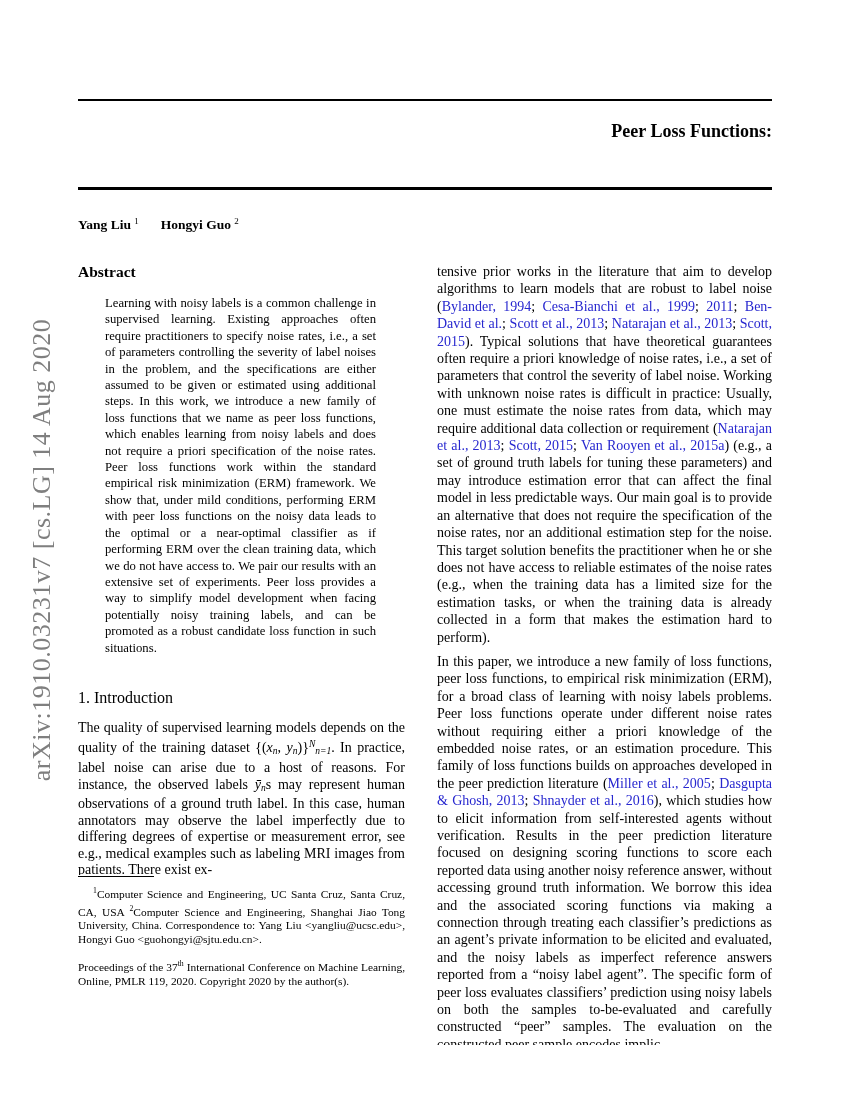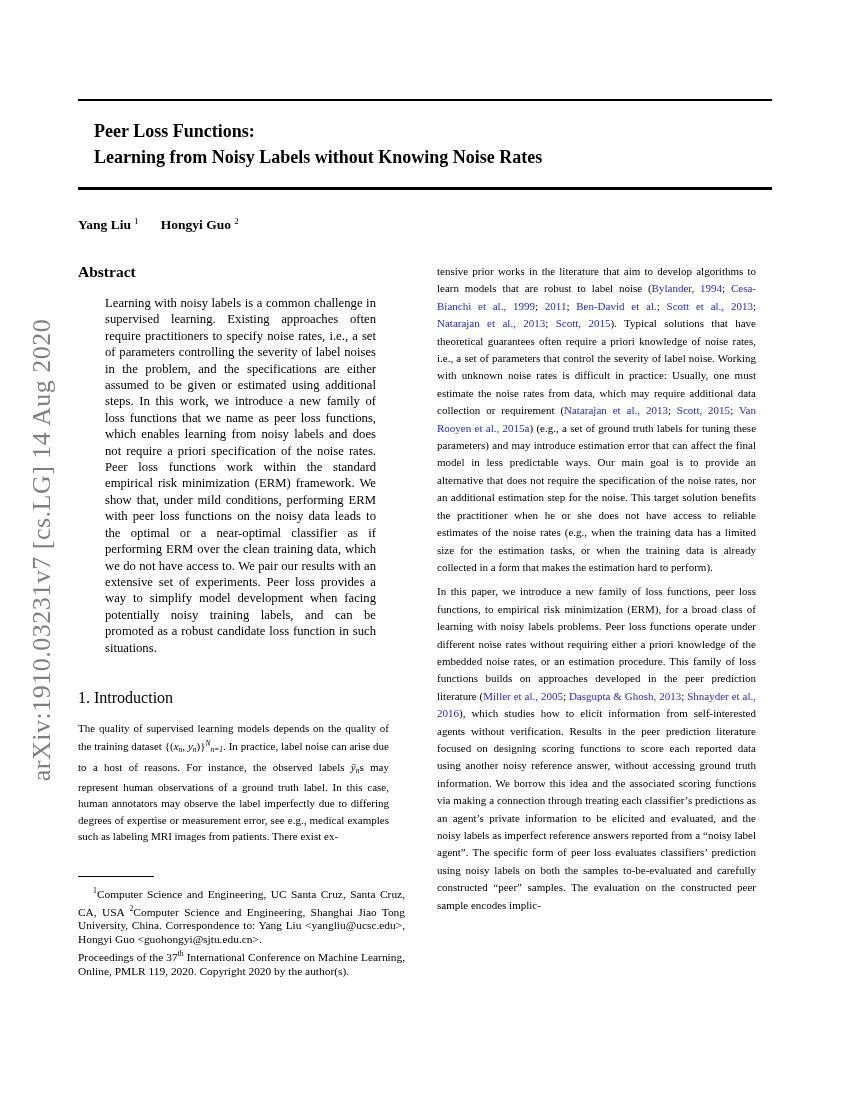--- a/index.html
+++ b/index.html
@@ -11,69 +11,68 @@
   }
   .watermark {
     position:absolute; top:550px; left:42px;
     transform:translate(-50%,-50%) rotate(-90deg);
     white-space:nowrap; font-size:26px; letter-spacing:0.5px;
     color:var(--wm);
   }
   .rule-top  { position:absolute; left:78px; top:99px;  width:694px; height:2px; background:#000; }
   .rule-mid  { position:absolute; left:78px; top:187px; width:694px; height:3px; background:#000; }
   .title {
-    position:absolute; left:94px; top:118px; width:694px; margin:0;
-    text-align:left; font-size:18px; font-weight:bold; line-height:26px;
+    position:absolute; left:78px; top:118px; width:694px; margin:0;
+    text-align:right; font-size:18px; font-weight:bold; line-height:26px;
   }
   .authors {
     position:absolute; left:78px; top:215px; width:694px;
     font-size:13.5px; font-weight:bold;
   }
   .authors .author + .author { margin-left:22px; }
   .authors .asup { font-size:9px; vertical-align:super; font-weight:normal; }
 
   .col-left  { position:absolute; left:78px;  top:263px; width:327px; height:612px; overflow:hidden; }
   .col-right { position:absolute; left:437px; top:263px; width:335px; height:782px; overflow:hidden; }
 
   .abstract-heading { margin:0; text-align:left; font-size:15.5px; font-weight:bold; }
   .abstract-body {
     margin:14px 0 0 27px; width:271px;
     font-size:12.7px; line-height:16.4px; text-align:justify;
   }
   .section-heading { margin:33px 0 0 0; font-size:16px; font-weight:normal; }
-  .body-par { margin:13px 16px 0 0; font-size:11px; line-height:16.5px; text-align:justify; }
+  .body-par { margin:13px 0 0 0; font-size:14px; line-height:16.5px; text-align:justify; }
   .col-right .body-par { line-height:17.4px; }
   .col-right .first { margin-top:0; }
   .col-right .second { margin-top:7px; }
 
   .footnote { position:absolute; left:78px; top:876px; width:327px; }
   .footnote-rule { width:76px; height:1px; background:#000; margin:0 0 4px 0; }
   .footnote p { margin:0; font-size:11.4px; line-height:13.9px; text-align:justify; }
   .footnote .affiliation { text-indent:15px;margin-top:7px; }
-  .footnote .proceedings { }
+  .footnote .proceedings { margin-top:10px; }
 
   
   .it   { }
   .cite { color:var(--cite); }
   .sup  { font-size:0.68em; vertical-align:super; }
   .mi   { font-style:italic; }
   .msub { font-size:0.68em; vertical-align:-0.25em; font-style:italic; }
   .msup { font-size:0.68em; vertical-align:0.5em;  font-style:italic; }
 </style>
 </head>
 <body>
 
 <div class="page">
 
   <div class="watermark">arXiv:1910.03231v7  [cs.LG]  14 Aug 2020</div>
 
   <div class="rule-top"></div>
   <h1 class="title">
     <span>Peer Loss Functions:</span><br>
-    <span>Learning from Noisy Labels without Knowing Noise Rates</span>
   </h1>
   <div class="rule-mid"></div>
 
   <div class="authors">
     <span class="author"><span>Yang Liu</span> <span class="asup">1</span></span><span class="author"><span>Hongyi Guo</span> <span class="asup">2</span></span>
   </div>
 
   <div class="col-left">
     <h2 class="abstract-heading">Abstract</h2>
     <p class="abstract-body"><span>Learning with noisy labels is a common challenge in supervised learning. Existing approaches often require practitioners to specify </span><span class="it">noise rates</span><span>, i.e., a set of parameters controlling the severity of label noises in the problem, and the specifications are either assumed to be given or estimated using additional steps. In this work, we introduce a new family of loss functions that we name as </span><span class="it">peer loss functions</span><span>, which enables learning from noisy labels and does not require a priori specification of the noise rates. Peer loss functions work within the standard empirical risk minimization (ERM) framework. We show that, under mild conditions, performing ERM with peer loss functions on the noisy data leads to the optimal or a near-optimal classifier as if performing ERM over the clean training data, which we do not have access to. We pair our results with an extensive set of experiments. Peer loss provides a way to simplify model development when facing potentially noisy training labels, and can be promoted as a robust candidate loss function in such situations.</span></p>

